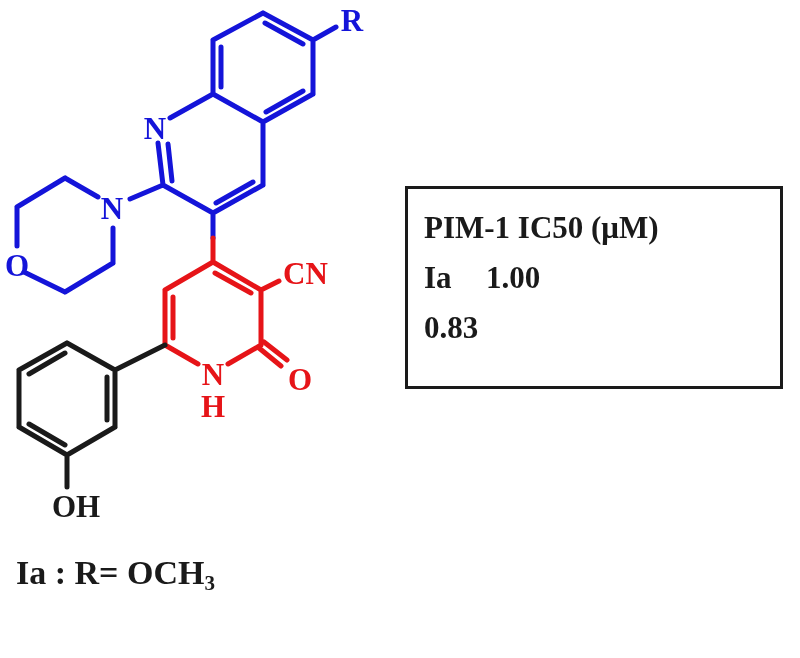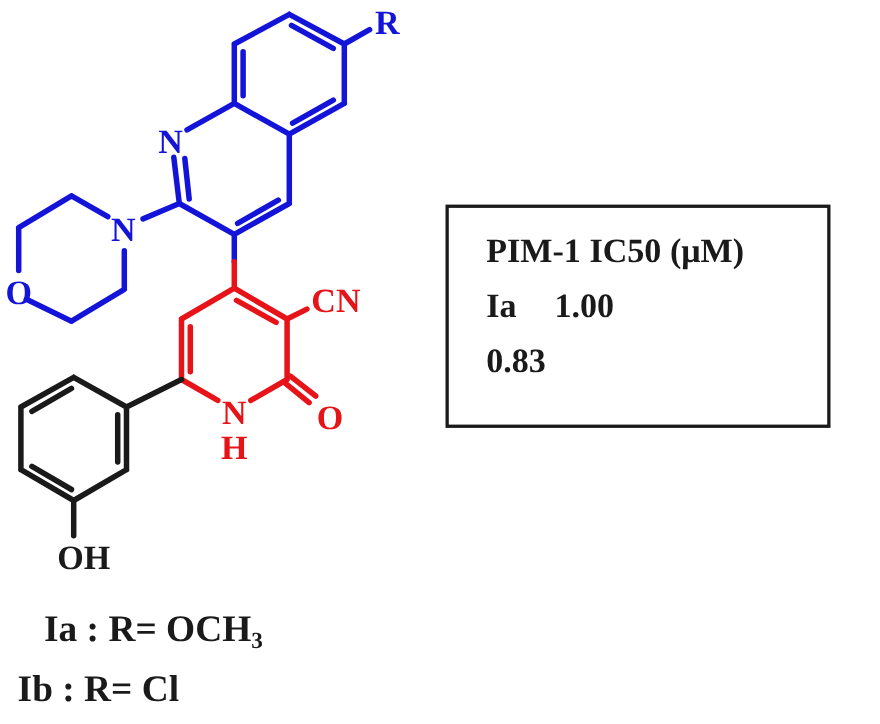--- a/index.html
+++ b/index.html
@@ -1,26 +1,26 @@
 <!DOCTYPE html>
 <html><head>
 <meta charset="utf-8">
 <style>
   html,body{margin:0;padding:0;background:#ffffff;}
   .page{position:relative;width:800px;height:658px;background:#ffffff;overflow:hidden;
         font-family:"Liberation Serif","DejaVu Serif",serif;color:#1a1a1a;}
   svg{position:absolute;left:0;top:0;}
   svg text{font-family:"Liberation Serif","DejaVu Serif",serif;font-weight:bold;font-size:31px;}
-  .results-box{position:absolute;left:405px;top:186px;width:350px;height:203px;
-               border:3px solid #1a1a1a;box-sizing:border-box;padding:14px 0 0 34px;}
+  .results-box{position:absolute;left:405px;top:186px;width:378px;height:203px;
+               border:3px solid #1a1a1a;box-sizing:border-box;padding:14px 0 0 16px;}
   .results-box .line{font-size:31px;font-weight:bold;line-height:50px;white-space:nowrap;}
   .results-box .row{display:flex;}
   .results-box .compound{width:62px;}
   .caption{position:absolute;font-size:34px;font-weight:bold;white-space:nowrap;}
-  .caption-ia{left:16px;top:554px;margin-left:24px;}
+  .caption-ia{left:16px;top:554px;}
   .caption-ib{left:16px;top:608px;}
   .sub{font-size:0.62em;vertical-align:-0.3em;}
 </style>
 </head>
 <body>
 
 <div class="page">
 
   <svg width="800" height="658" viewBox="0 0 800 658">
 
@@ -114,15 +114,14 @@
       <span class="value">1.00</span>
     </div>
     <div class="line row">
       <span class="value">0.83</span>
     </div>
   </div>
 
   <div class="caption caption-ia">
     <span>Ia : R= OCH</span><span class="sub">3</span>
   </div>
-  <div class="caption caption-ib">Ib : R= Cl</div>
 
 </div>
 
 </body></html>

